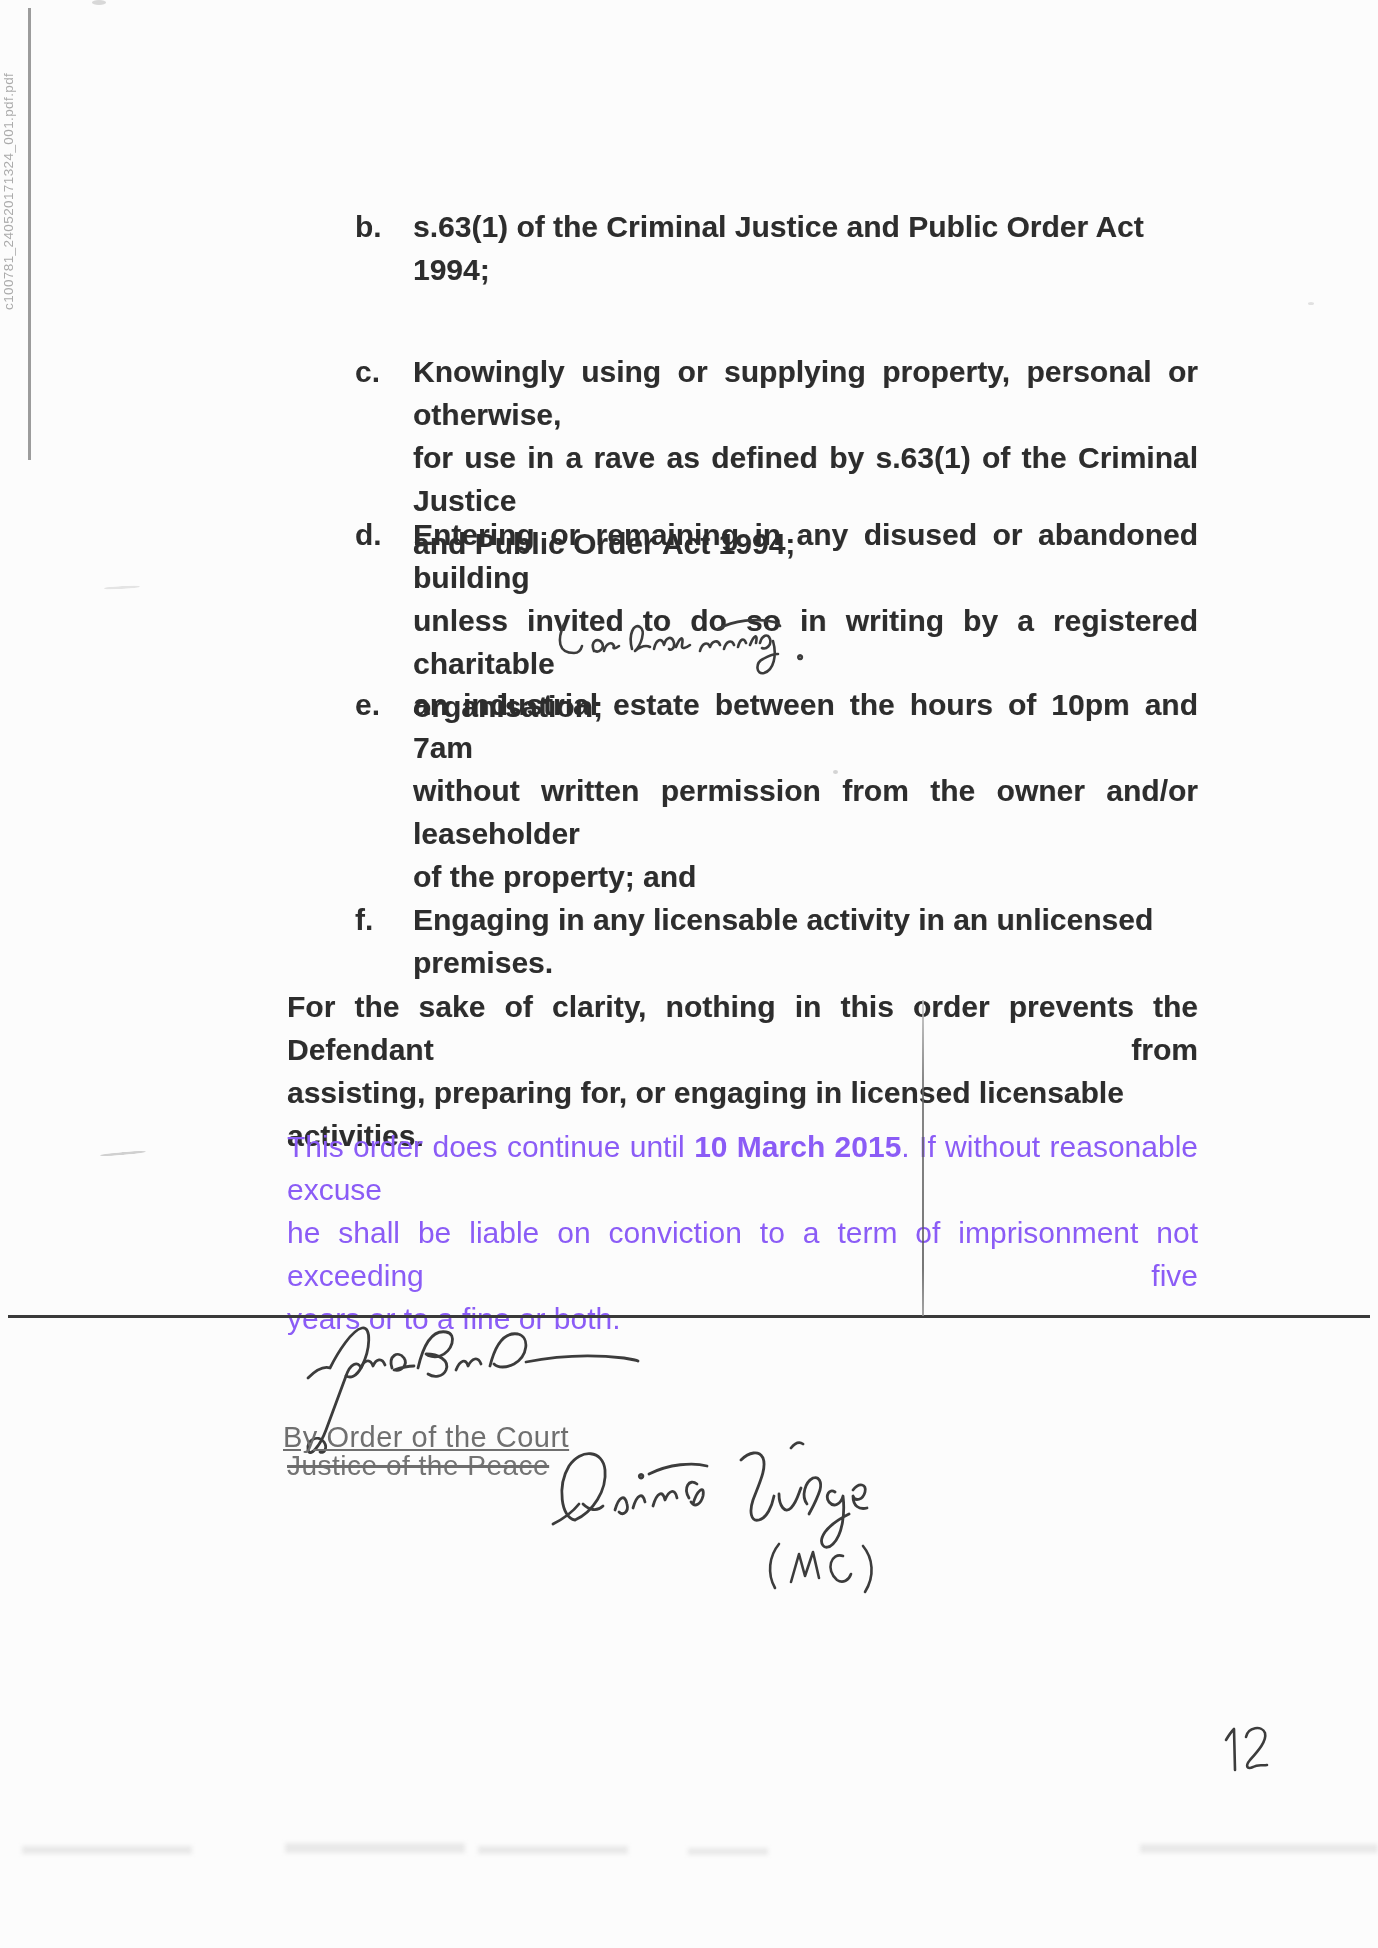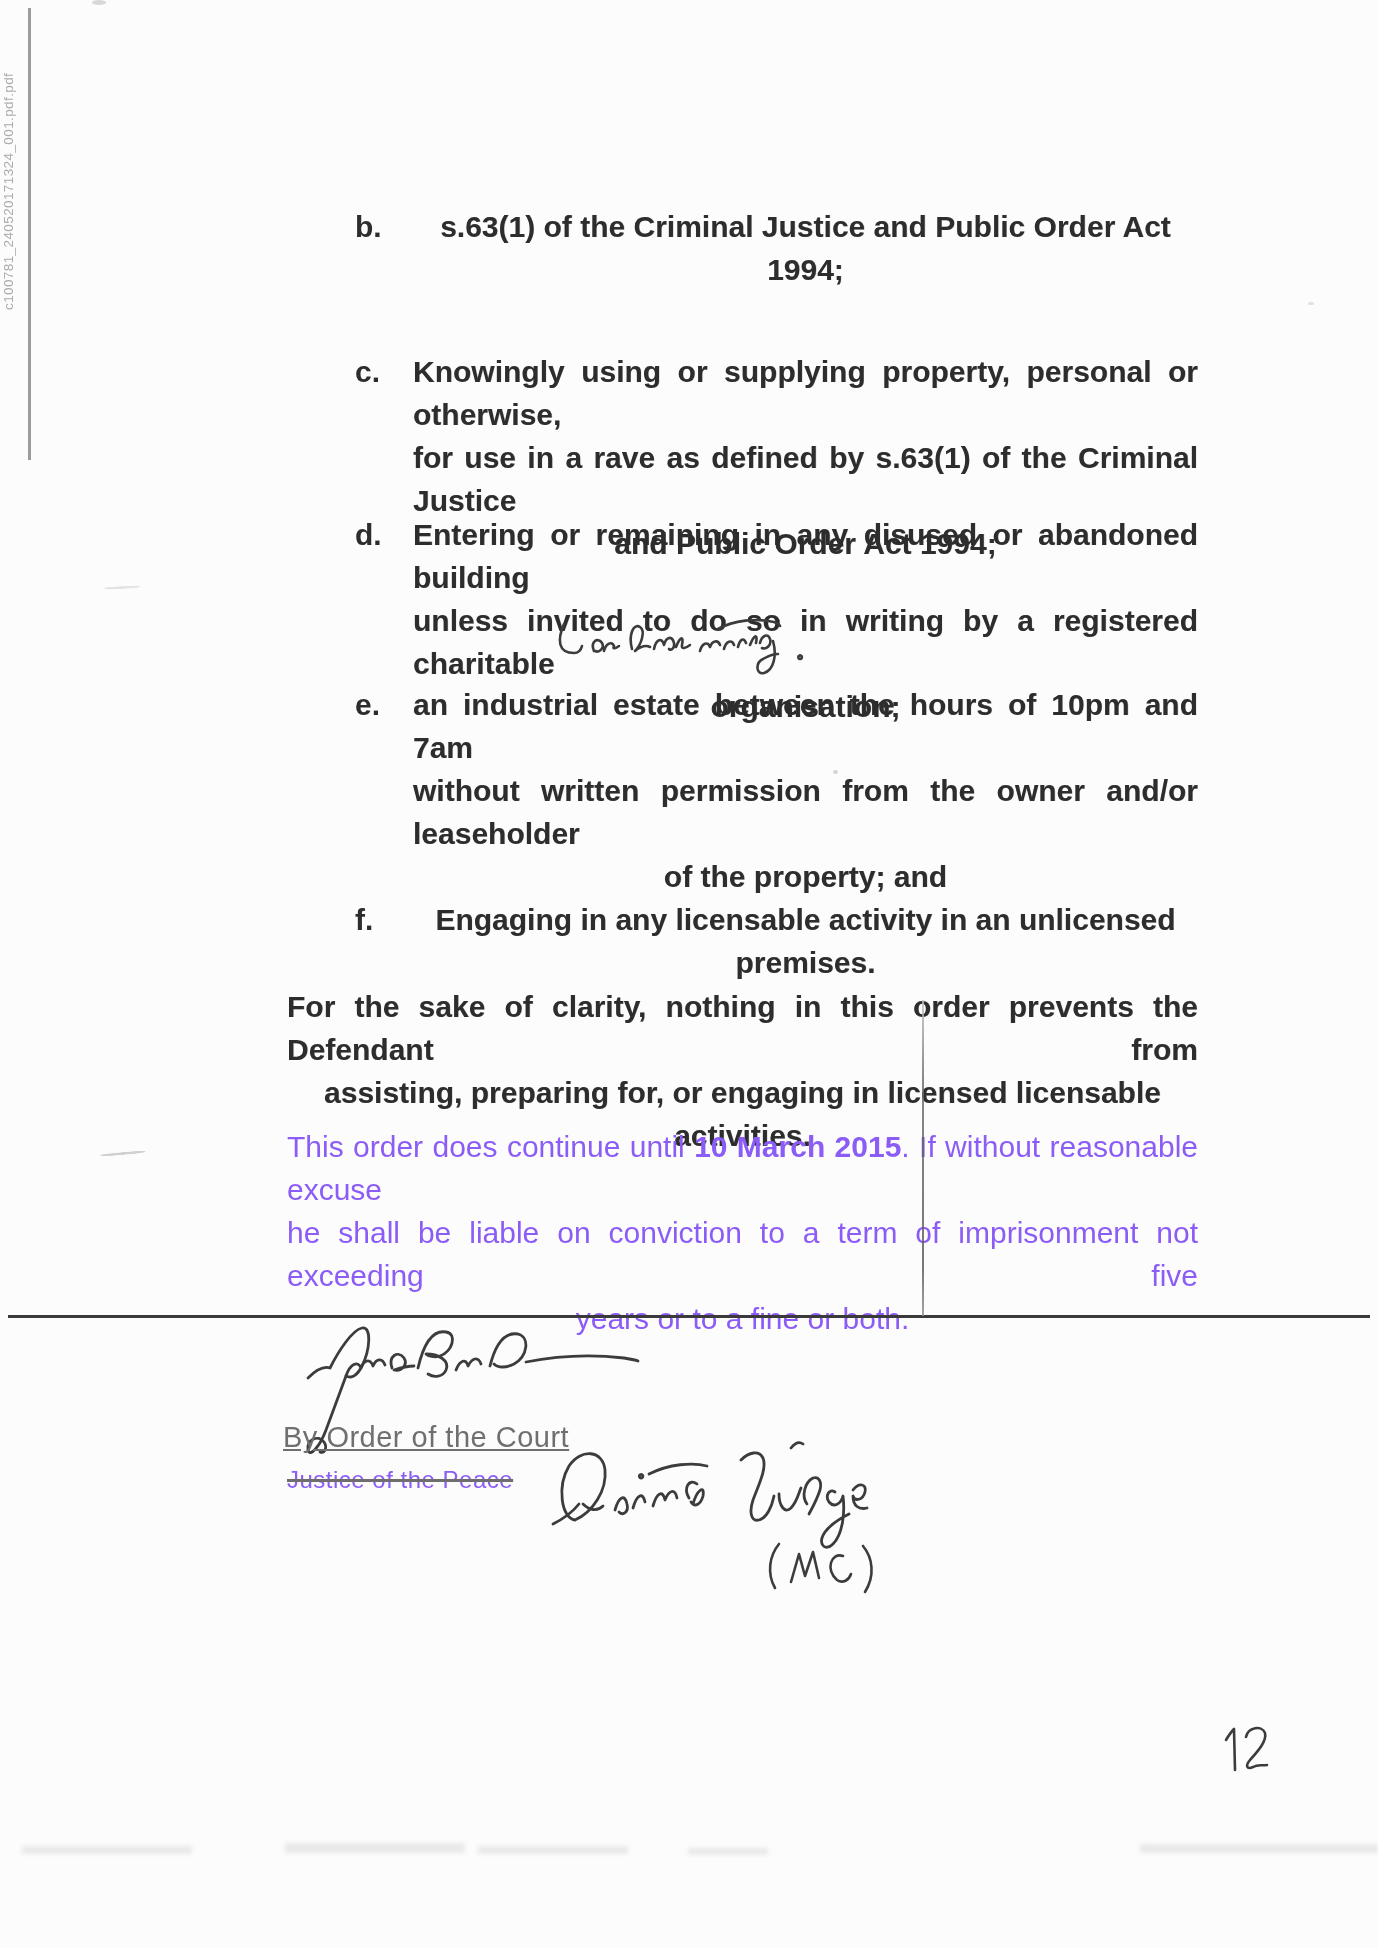--- a/index.html
+++ b/index.html
@@ -36,21 +36,21 @@
   .para { position: absolute; left: 287px; width: 911px; }
 
   .ln {
     font-size: 30px; line-height: 43px; white-space: normal;
     color: #2d2d2d;
   }
   .bold .ln, .ln.b, .ln .b { font-weight: bold; }
   .bold .ln { text-shadow: 0.4px 0.4px 0 rgba(50,50,50,0.28); }
   .reg .ln { font-weight: 400; color: #8b5cf6; }
   .jl { text-align: justify; text-align-last: justify; }
-  .ll { text-align: center; text-align-last: auto; }
+  .ll { text-align: left; text-align-last: auto; }
 
   
   .h-rule {
     position: absolute; left: 8px; top: 1315px; width: 1362px; height: 3px;
     background: #3a3a3a;
   }
 
   
   .v-artifact {
     position: absolute; left: 922px; top: 1000px; width: 2px; height: 316px;
@@ -58,24 +58,23 @@
     opacity: 0.8;
   }
 
   
   .by-order {
     position: absolute; left: 283px; top: 1420px;
     font-size: 29px; line-height: 34px; color: #6f6f6f; letter-spacing: 0.5px; text-decoration: underline;
   }
   .struck-role {
     position: absolute; left: 287px; top: 1451px;
-    font-size: 24px; line-height: 30px; color: #8b5cf6; letter-spacing: 0.5px;
+    font-size: 28px; line-height: 30px; color: #737373; letter-spacing: 0.5px;
     text-decoration: line-through; text-decoration-thickness: 2.5px;
     text-decoration-color: #6e6e6e;
-    margin-top: 14px;
   }
 
   
   .hw { position: absolute; }
   .hw path { fill: none; stroke: #3c3c3c; stroke-linecap: round; stroke-linejoin: round; }
 
   
   .smudge {
     position: absolute; border-top: 3px solid #c9c9c9; border-radius: 60%;
   }

